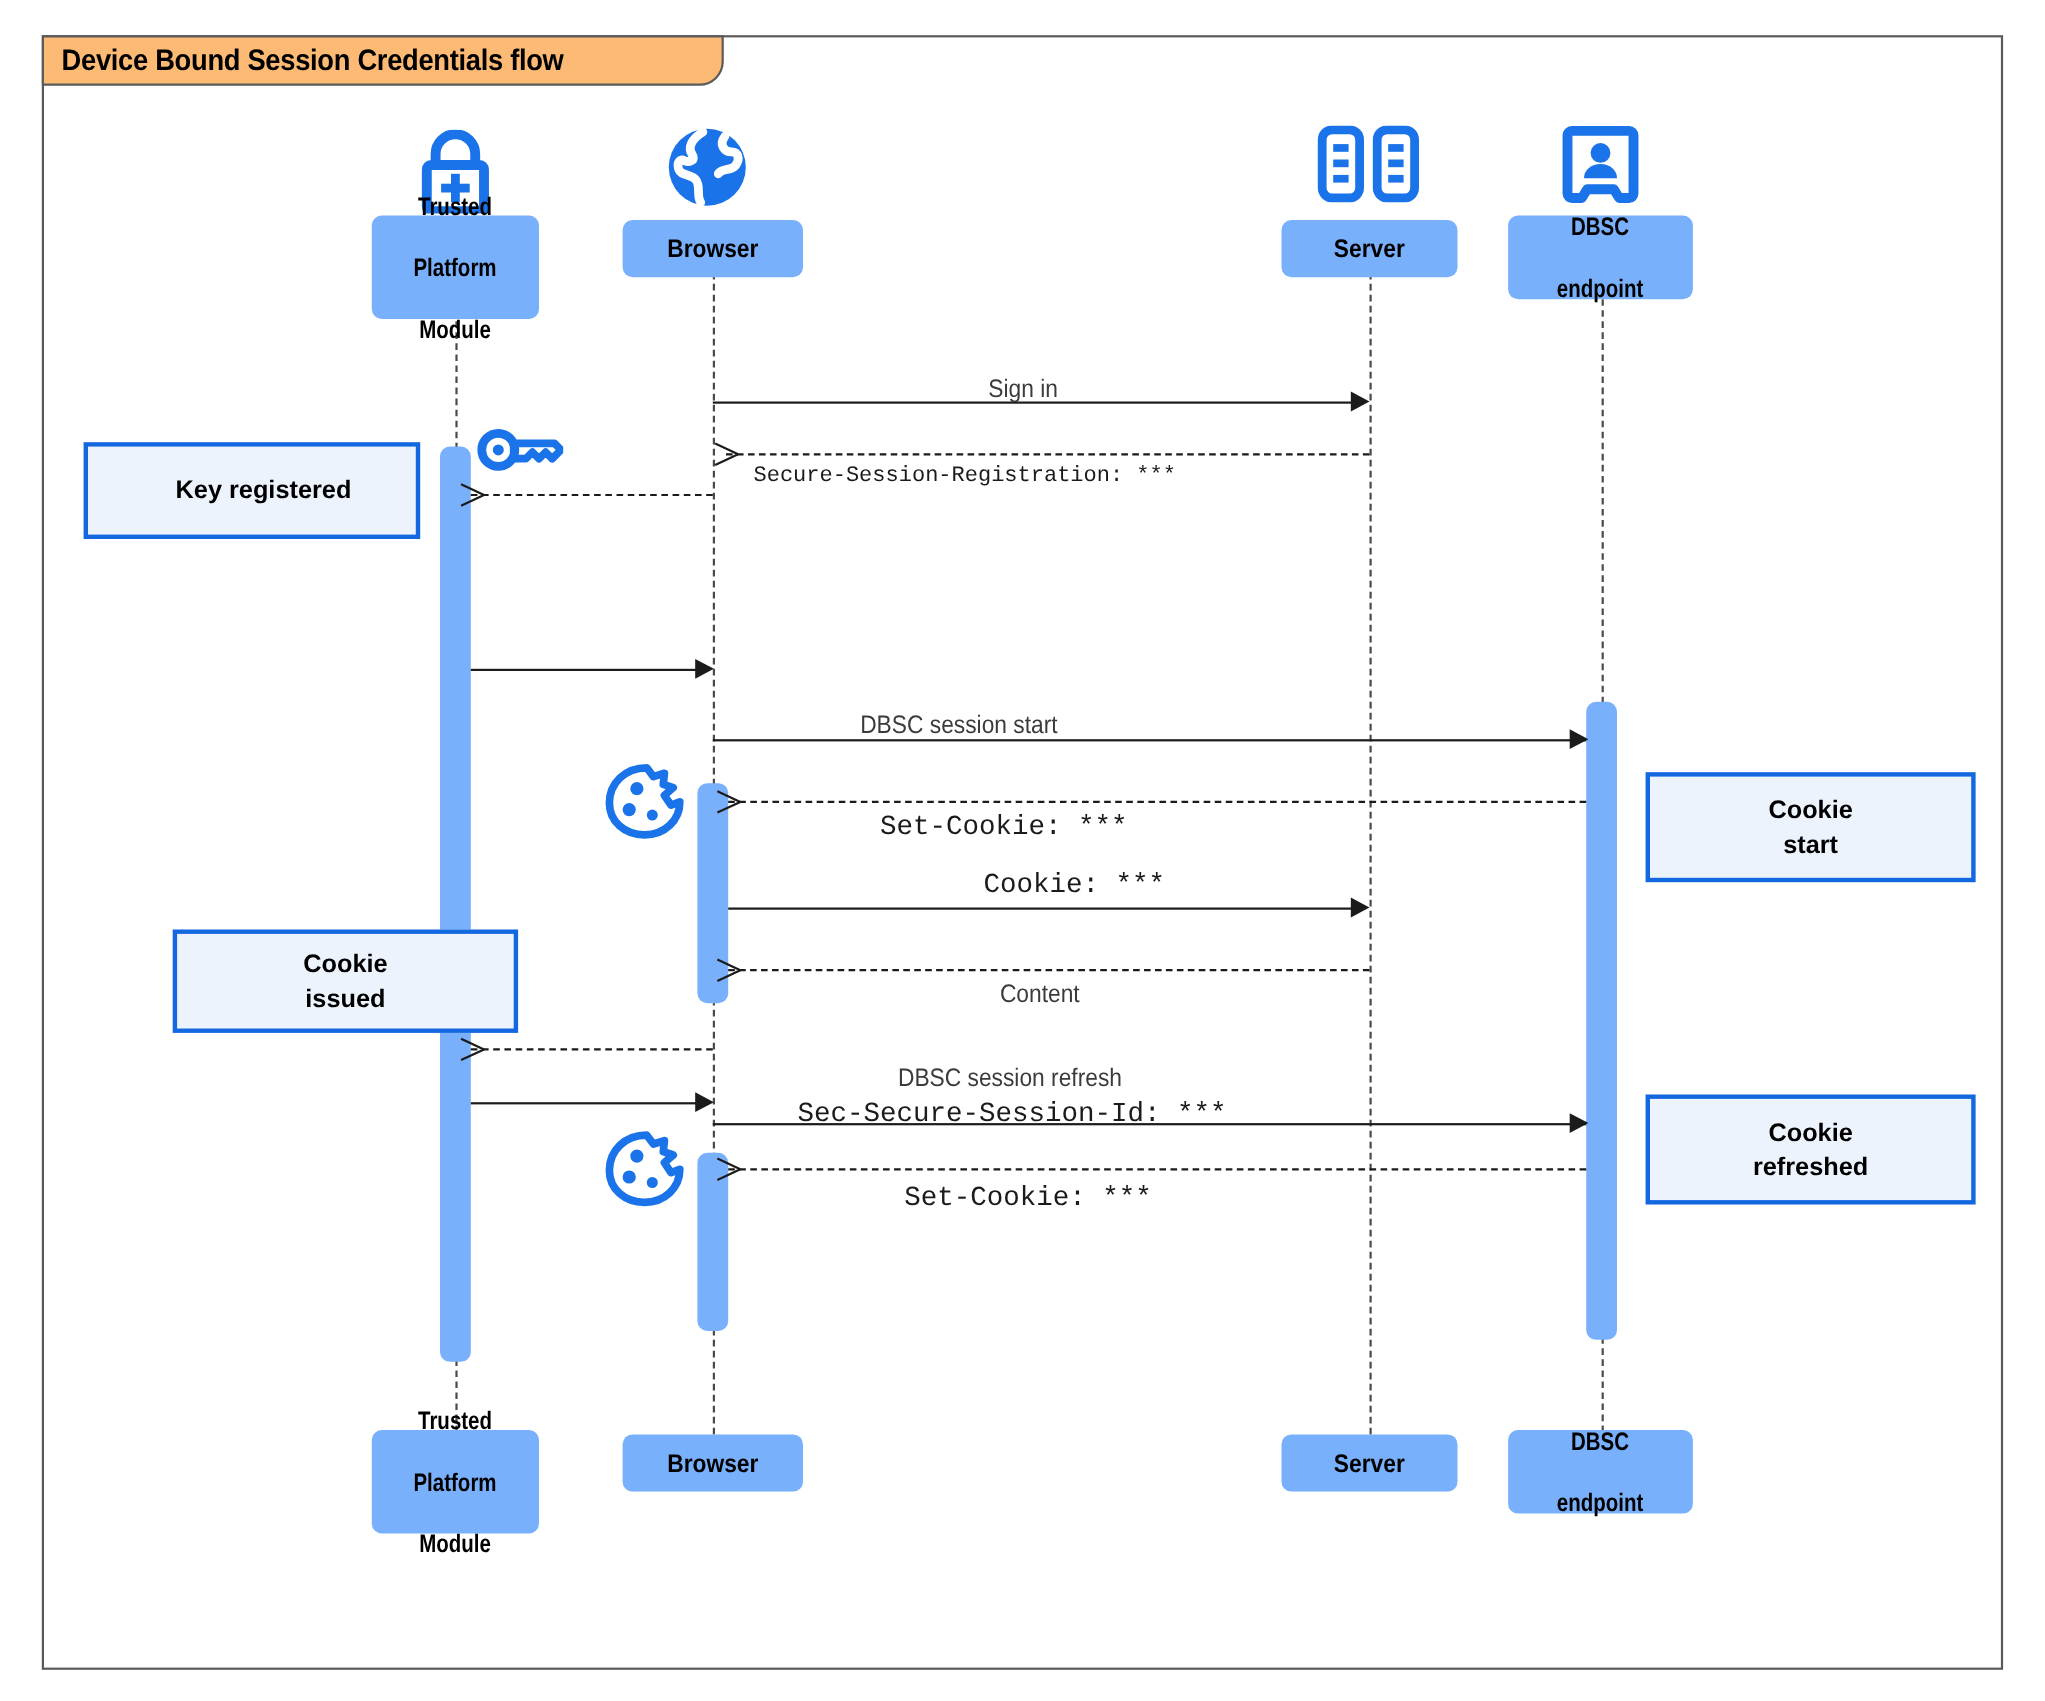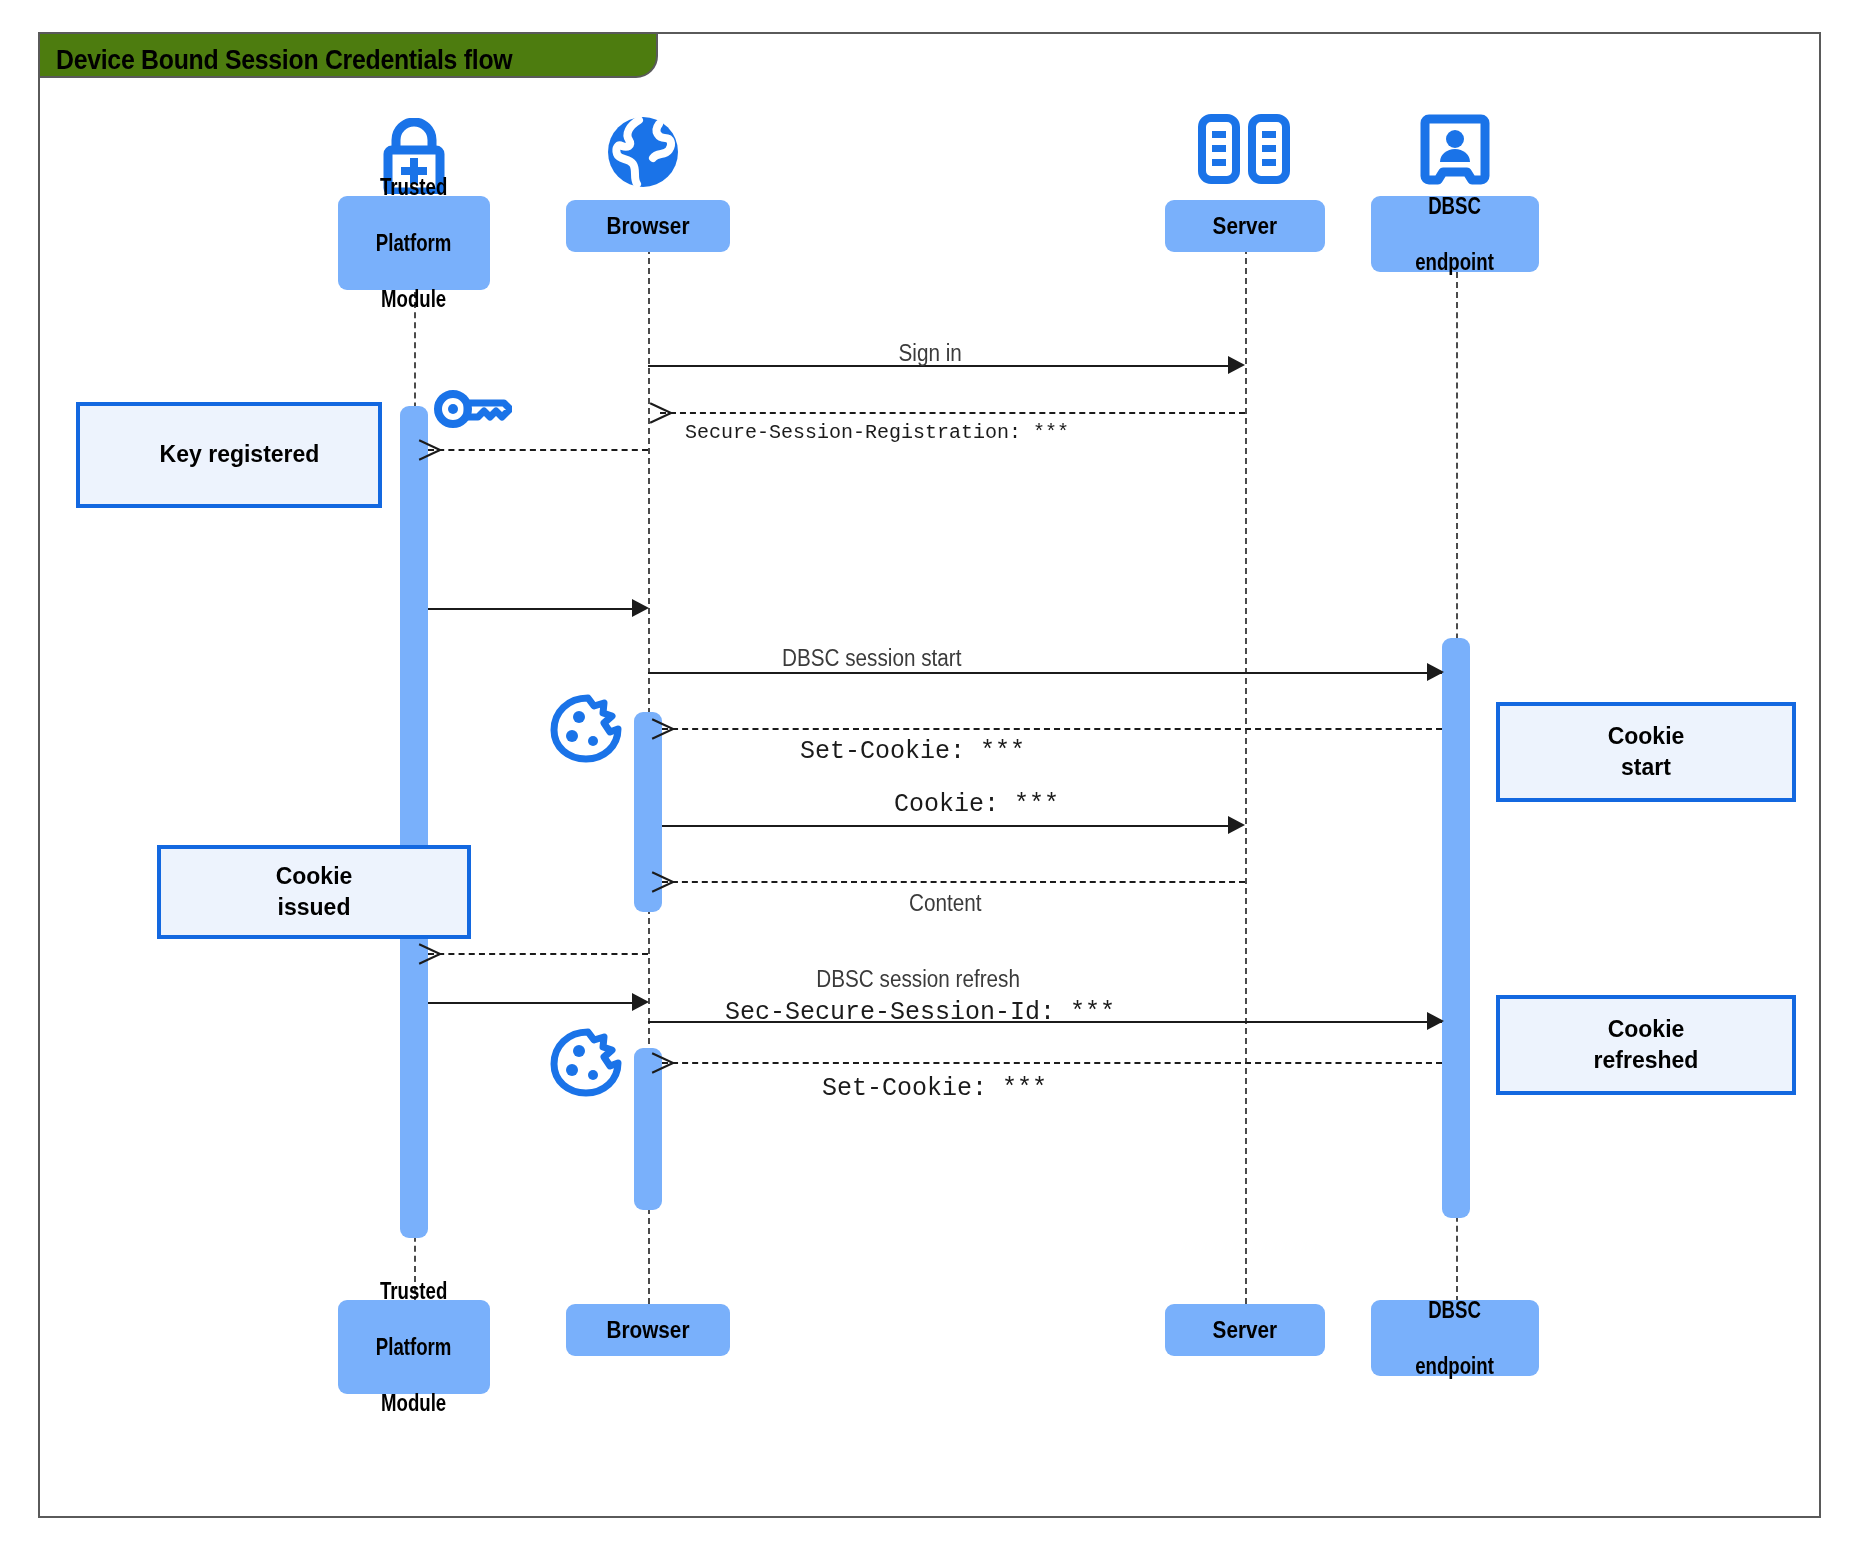--- a/index.html
+++ b/index.html
@@ -23,26 +23,26 @@
     left: 38px; top: 32px;
     width: 1783px; height: 1486px;
     border: 2px solid #5a5a5a;
     background: #ffffff;
   }
   .frame-tab {
     position: absolute;
     left: 38px; top: 32px;
     height: 46px;
     min-width: 620px;
-    background: #4d7c0f;
+    background: #fdba74;
     border: 2px solid #5a5a5a;
     border-top-left-radius: 0;
     border-bottom-right-radius: 22px;
     display: flex;
-    align-items: flex-end;
+    align-items: center;
     padding: 0 34px 0 16px;
   }
   .frame-tab span {
     font-size: 27px;
     font-weight: 700;
     color: #000;
     letter-spacing: -0.3px;
     white-space: nowrap;
     font-family: "Liberation Sans", sans-serif;
     transform: scaleX(0.92);
@@ -332,21 +332,21 @@
 
   <div class="icon" style="left:548px; top:1026px; width:80px; height:72px;">
     <svg viewBox="0 0 80 72" width="80" height="72" aria-hidden="true">
       <path d="M40 6 C20 6 6 20 6 38 C6 55 20 67 38 67 C56 67 70 54 70 37 L62 40 L56 31 L64 24 L55 21 L56 11 L46 14 Z" fill="#ffffff" stroke="#1a73e8" stroke-width="7" stroke-linejoin="round"></path>
       <circle cx="31" cy="25" r="6" fill="#1a73e8"></circle>
       <circle cx="24" cy="44" r="6" fill="#1a73e8"></circle>
       <circle cx="45" cy="49" r="5" fill="#1a73e8"></circle>
     </svg>
   </div>
 
-  <div class="note" style="left:76px; top:402px; width:306px; height:106px;padding-left:21px;">
+  <div class="note" style="left:76px; top:402px; width:306px; height:88px;padding-left:21px;">
     <span>Key registered</span>
   </div>
 
 
   <div class="note" style="left:157px; top:845px; width:314px; height:94px;">
     <span>
       <span>Cookie</span><br>
       <span>issued</span>
     </span>
   </div>

